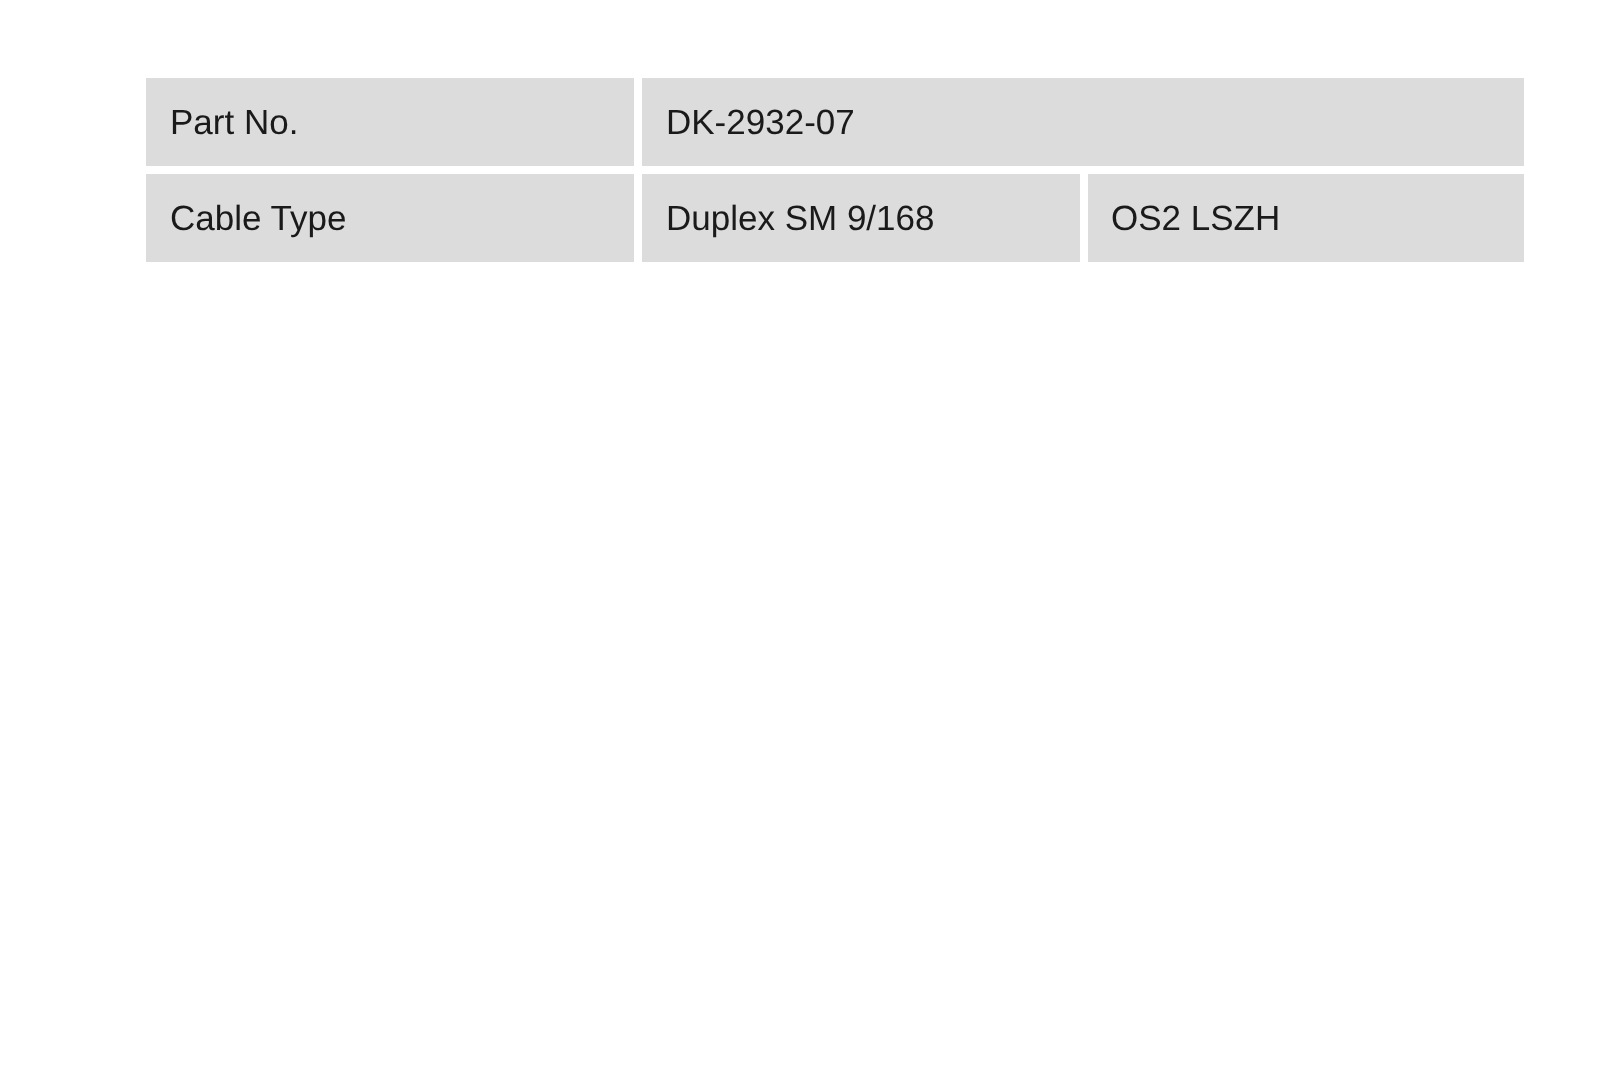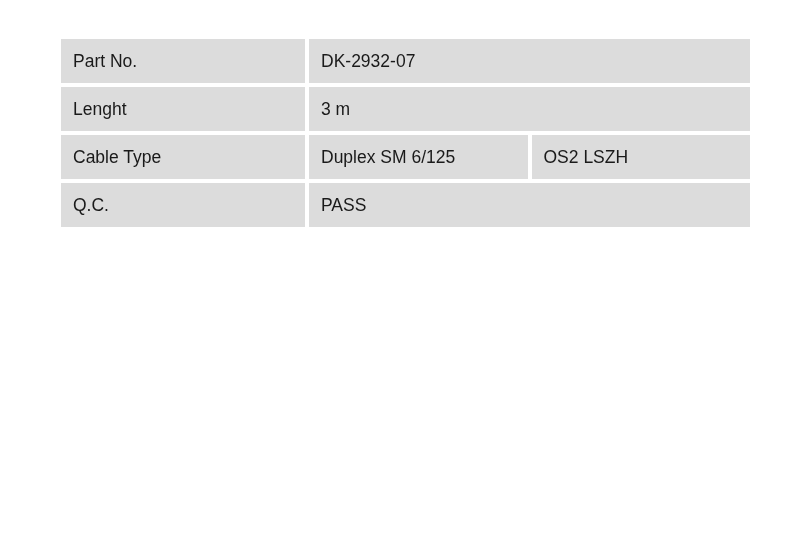--- a/index.html
+++ b/index.html
@@ -13,20 +13,21 @@
     font-family: "Liberation Sans", sans-serif;
     color: #1a1a1a;
     overflow: hidden;
   }
   .sheet {
     position: relative;
     width: 652px;
     height: 533px;
     box-sizing: border-box;
     padding: 35px 47px 0 57px;
+    margin-left: 12px;
   }
   table.spec {
     border-collapse: separate;
     border-spacing: 4px 4px;
     width: 697px;
     table-layout: fixed;
   }
   table.spec td {
     background: #dcdcdc;
     height: 44px;
@@ -49,27 +50,19 @@
 <body>
 
 <div class="sheet">
   <table class="spec">
     <tbody>
         <tr>
           <td class="label">Part No.</td>
           <td class="value" colspan="4">DK-2932-07</td>
         </tr>
         <tr>
-          <td class="label">Lenght</td>
-          <td class="value" colspan="4">3 m</td>
-        </tr>
-        <tr>
           <td class="label">Cable Type</td>
-          <td class="value" colspan="2">Duplex SM 6/125</td>
+          <td class="value" colspan="2">Duplex SM 9/168</td>
           <td class="value" colspan="2">OS2 LSZH</td>
-        </tr>
-        <tr>
-          <td class="label">Q.C.</td>
-          <td class="value" colspan="4">PASS</td>
         </tr>
       </tbody>
   </table>
 </div>
 
 </body></html>

